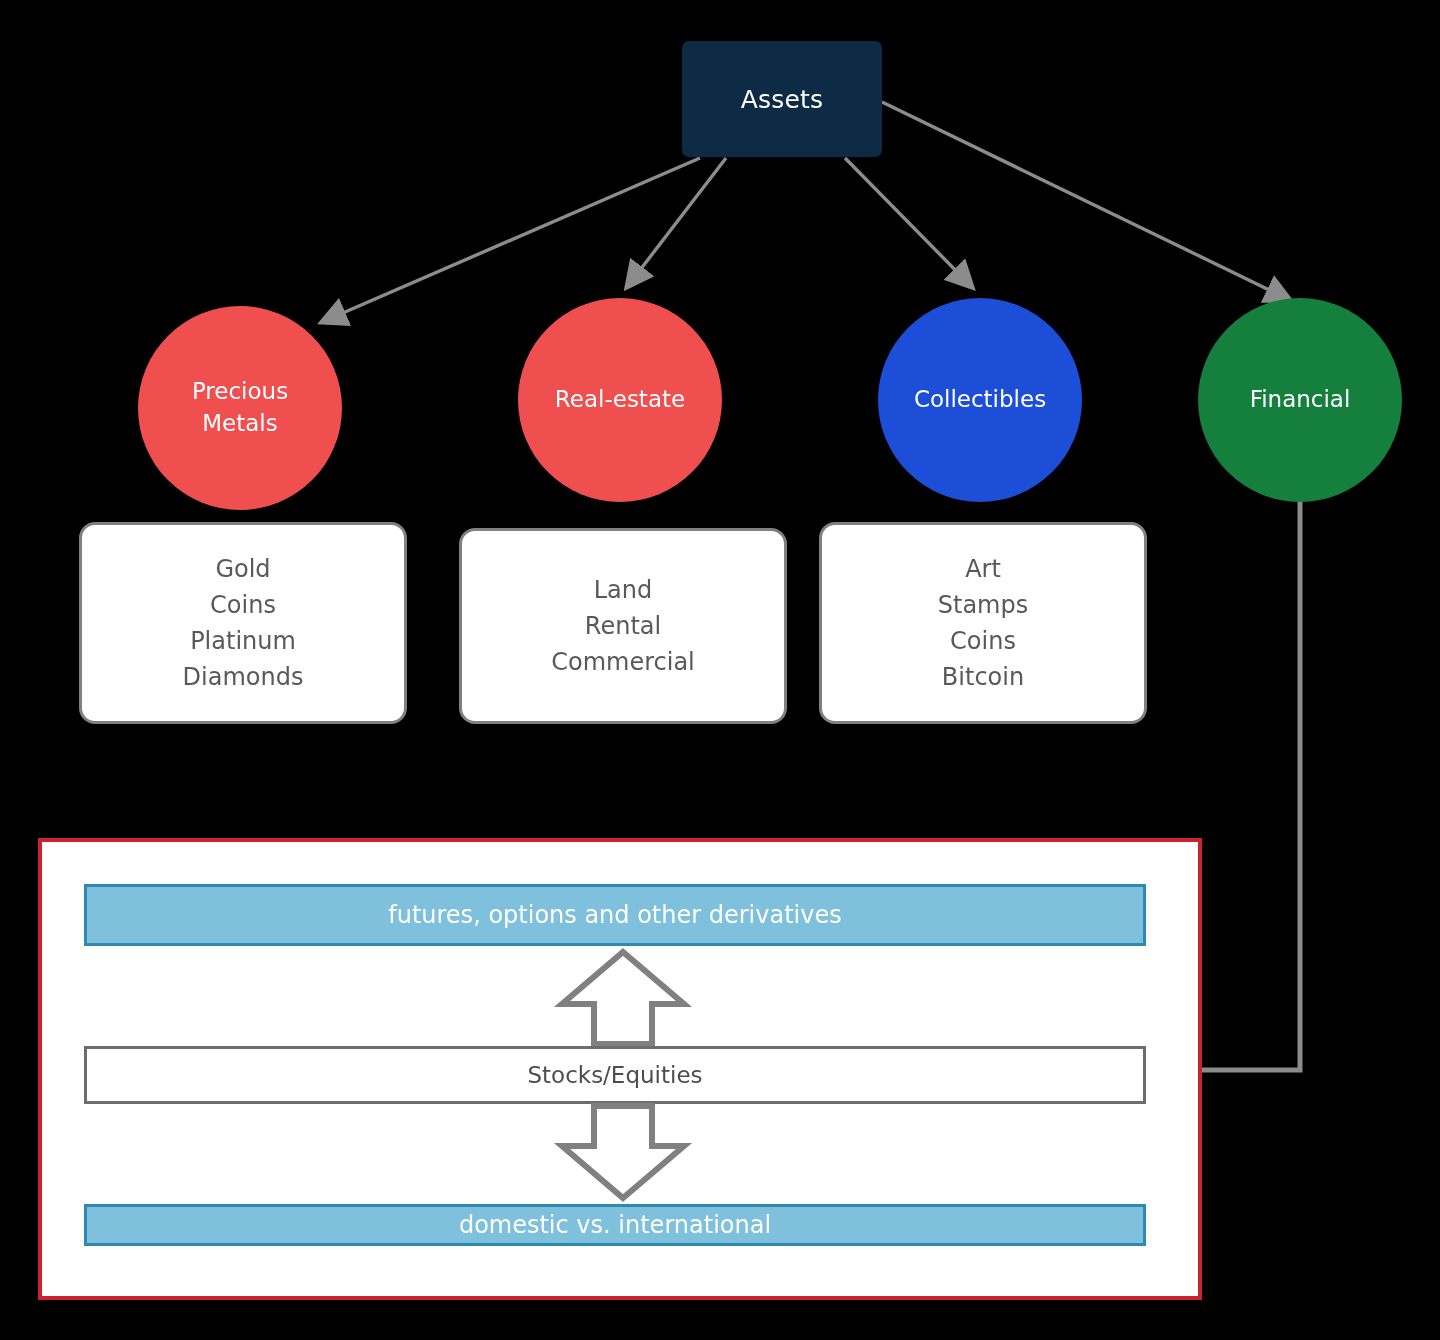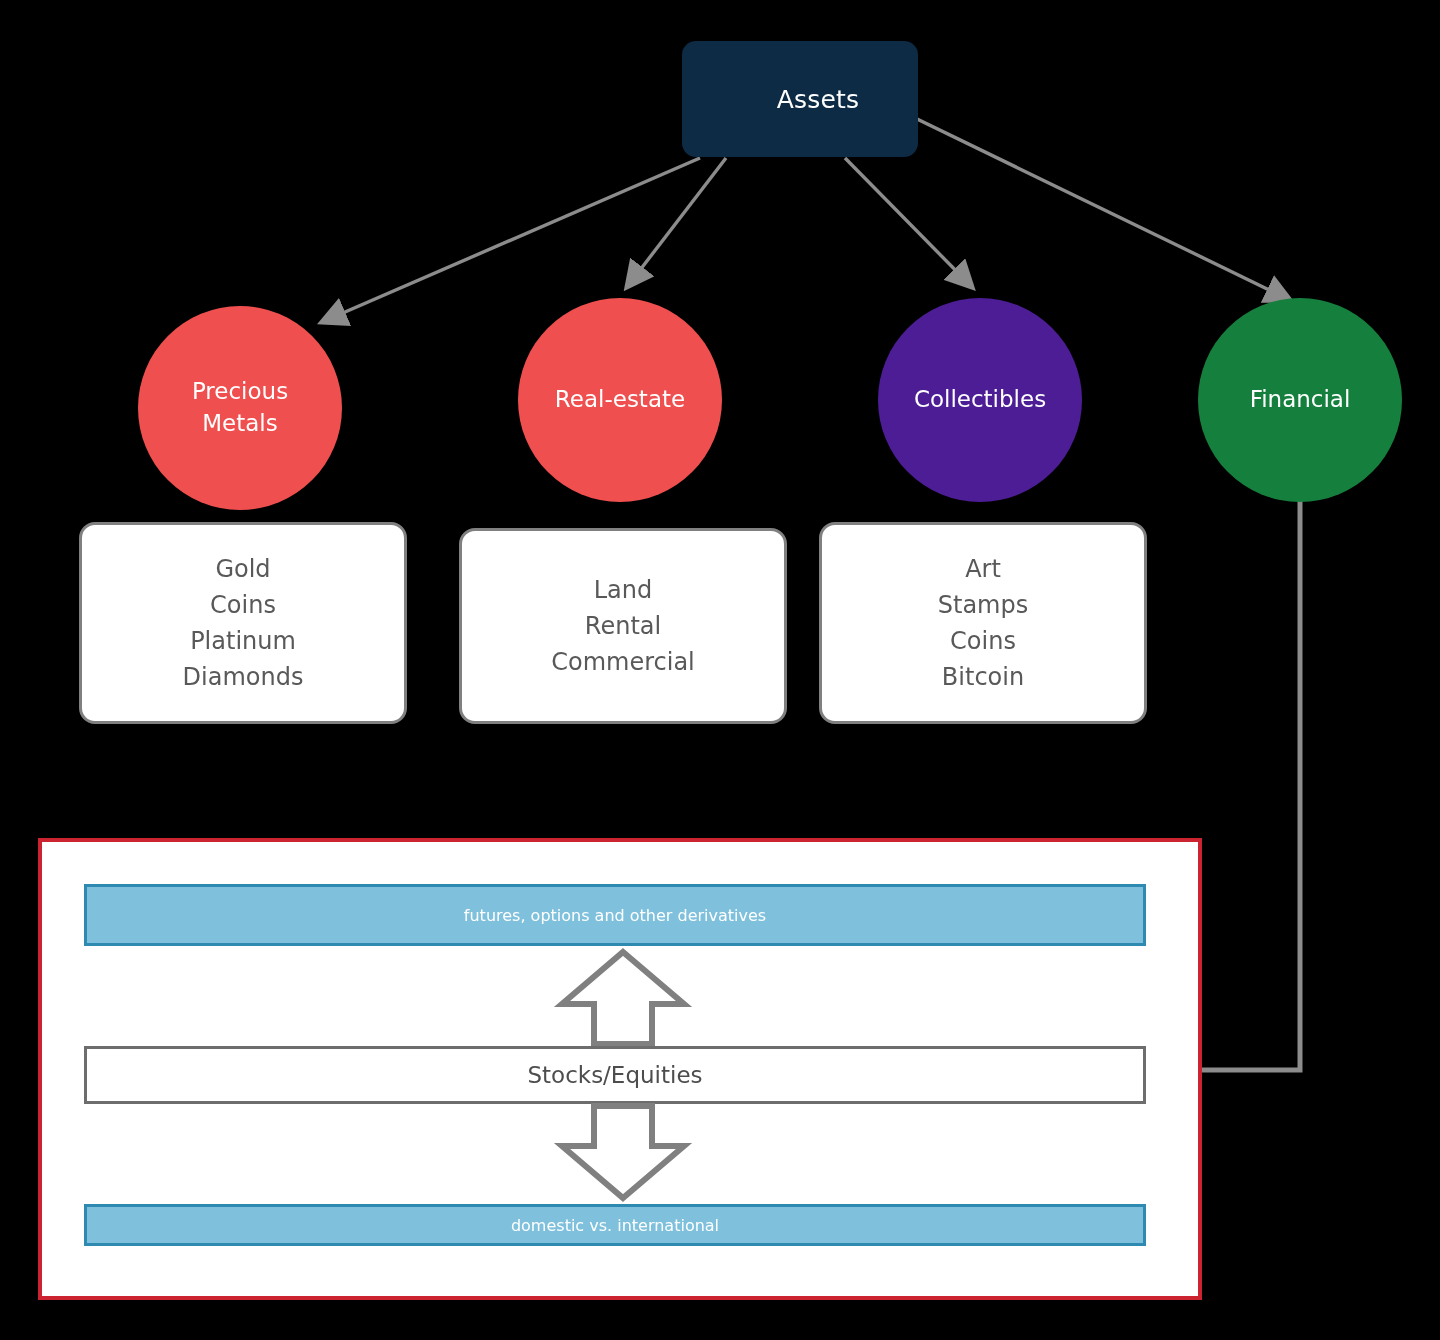--- a/index.html
+++ b/index.html
@@ -21,25 +21,24 @@
     width: 1440px; height: 1340px;
     pointer-events: none;
   }
 
   
   .root-node {
     position: absolute;
     display: flex;
     align-items: center;
     justify-content: center;
-    border-radius: 14px;
+    border-radius: 7px;
     color: #ffffff;
     font-size: 25px;
     letter-spacing: .2px;
-    padding-left: 36px;
   }
 
   
   .cat-circle {
     position: absolute;
     border-radius: 50%;
     display: flex;
     flex-direction: column;
     align-items: center;
     justify-content: center;
@@ -74,21 +73,21 @@
   }
   .blue-bar {
     position: absolute;
     background: #7fc1dd;
     border: 3px solid #2e8ab0;
     box-sizing: border-box;
     display: flex;
     align-items: center;
     justify-content: center;
     color: #ffffff;
-    font-size: 16px;
+    font-size: 24px;
   }
   .seg-row {
     position: absolute;
     display: flex;
     box-sizing: border-box;
     border: 3px solid #6d6d6d;
     background: #ffffff;
   }
   .seg {
     flex: 1 1 0;
@@ -134,21 +133,21 @@
 
   <div class="cat-circle" style="left:138px; top:306px; width:204px; height:204px; background:#ef4f4f;">
     <span>Precious</span>
     <span>Metals</span>
   </div>
 
   <div class="cat-circle" style="left:518px; top:298px; width:204px; height:204px; background:#ef4f4f;">
     <span>Real-estate</span>
   </div>
 
-  <div class="cat-circle" style="left:878px; top:298px; width:204px; height:204px; background:#4c1d95;">
+  <div class="cat-circle" style="left:878px; top:298px; width:204px; height:204px; background:#1d4ed8;">
     <span>Collectibles</span>
   </div>
 
   <div class="cat-circle" style="left:1198px; top:298px; width:204px; height:204px; background:#15803d;">
     <span>Financial</span>
   </div>
 
   <div class="list-card" style="left:79px; top:522px; width:322px; height:196px;">
     <span class="li">Gold</span>
     <span class="li">Coins</span>

